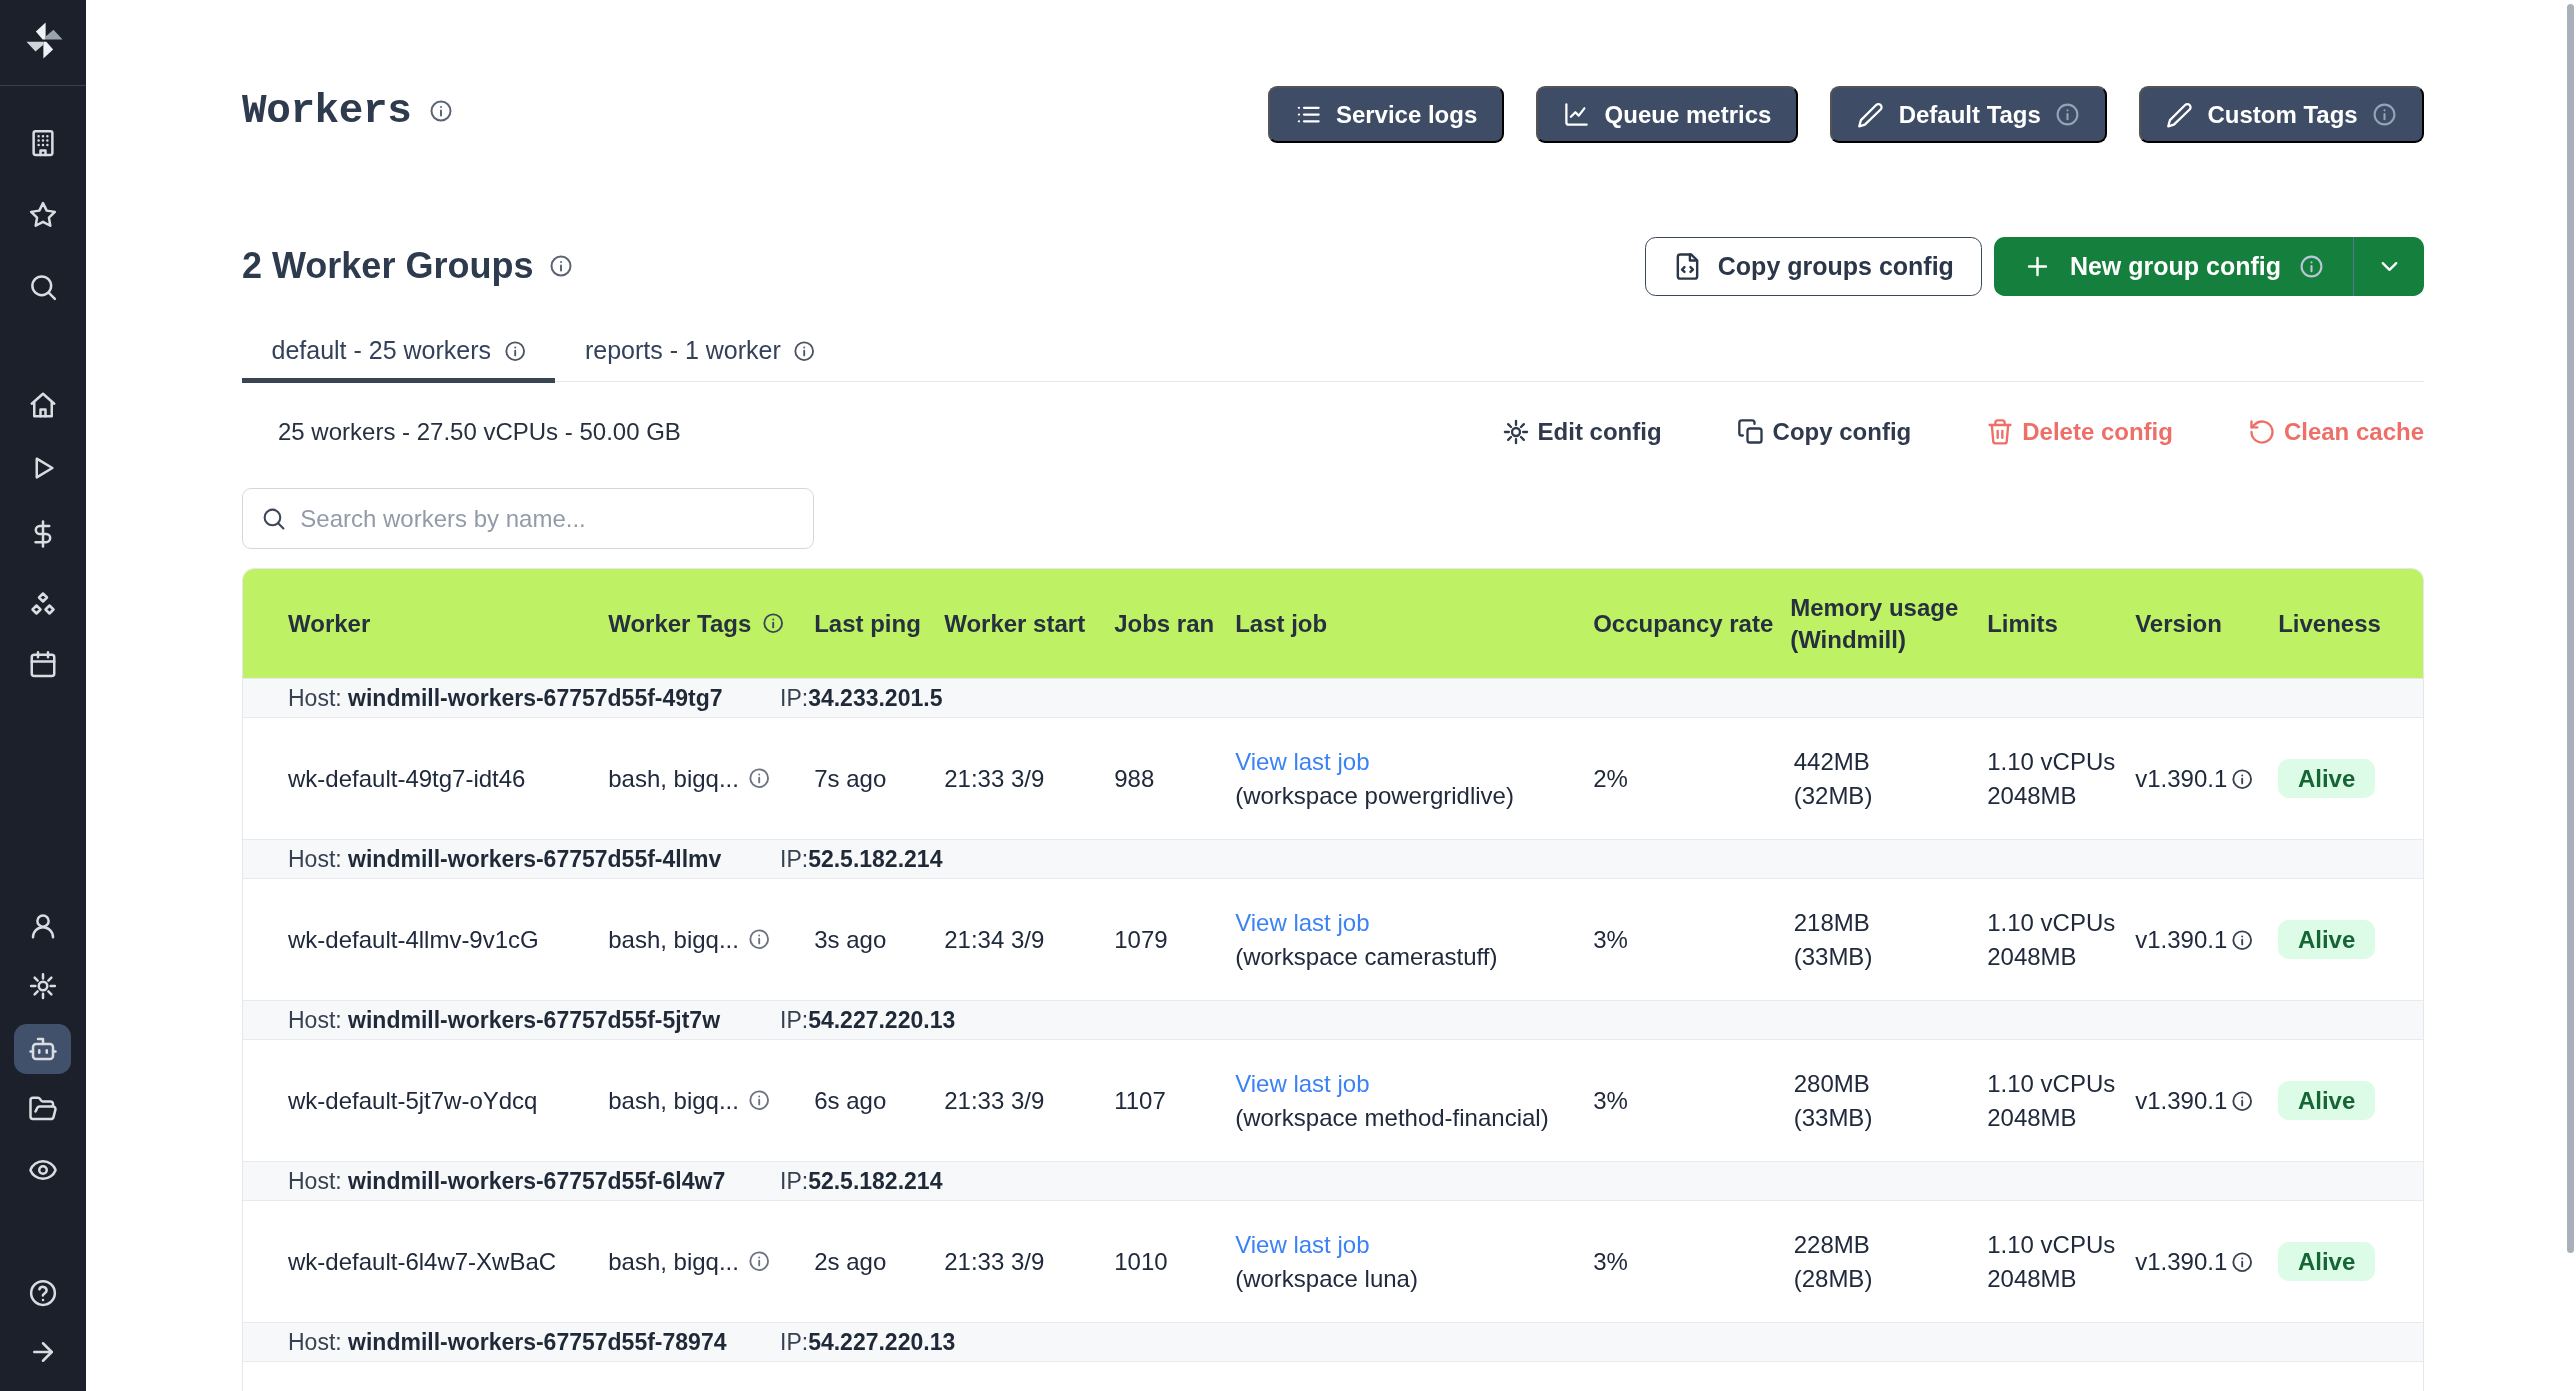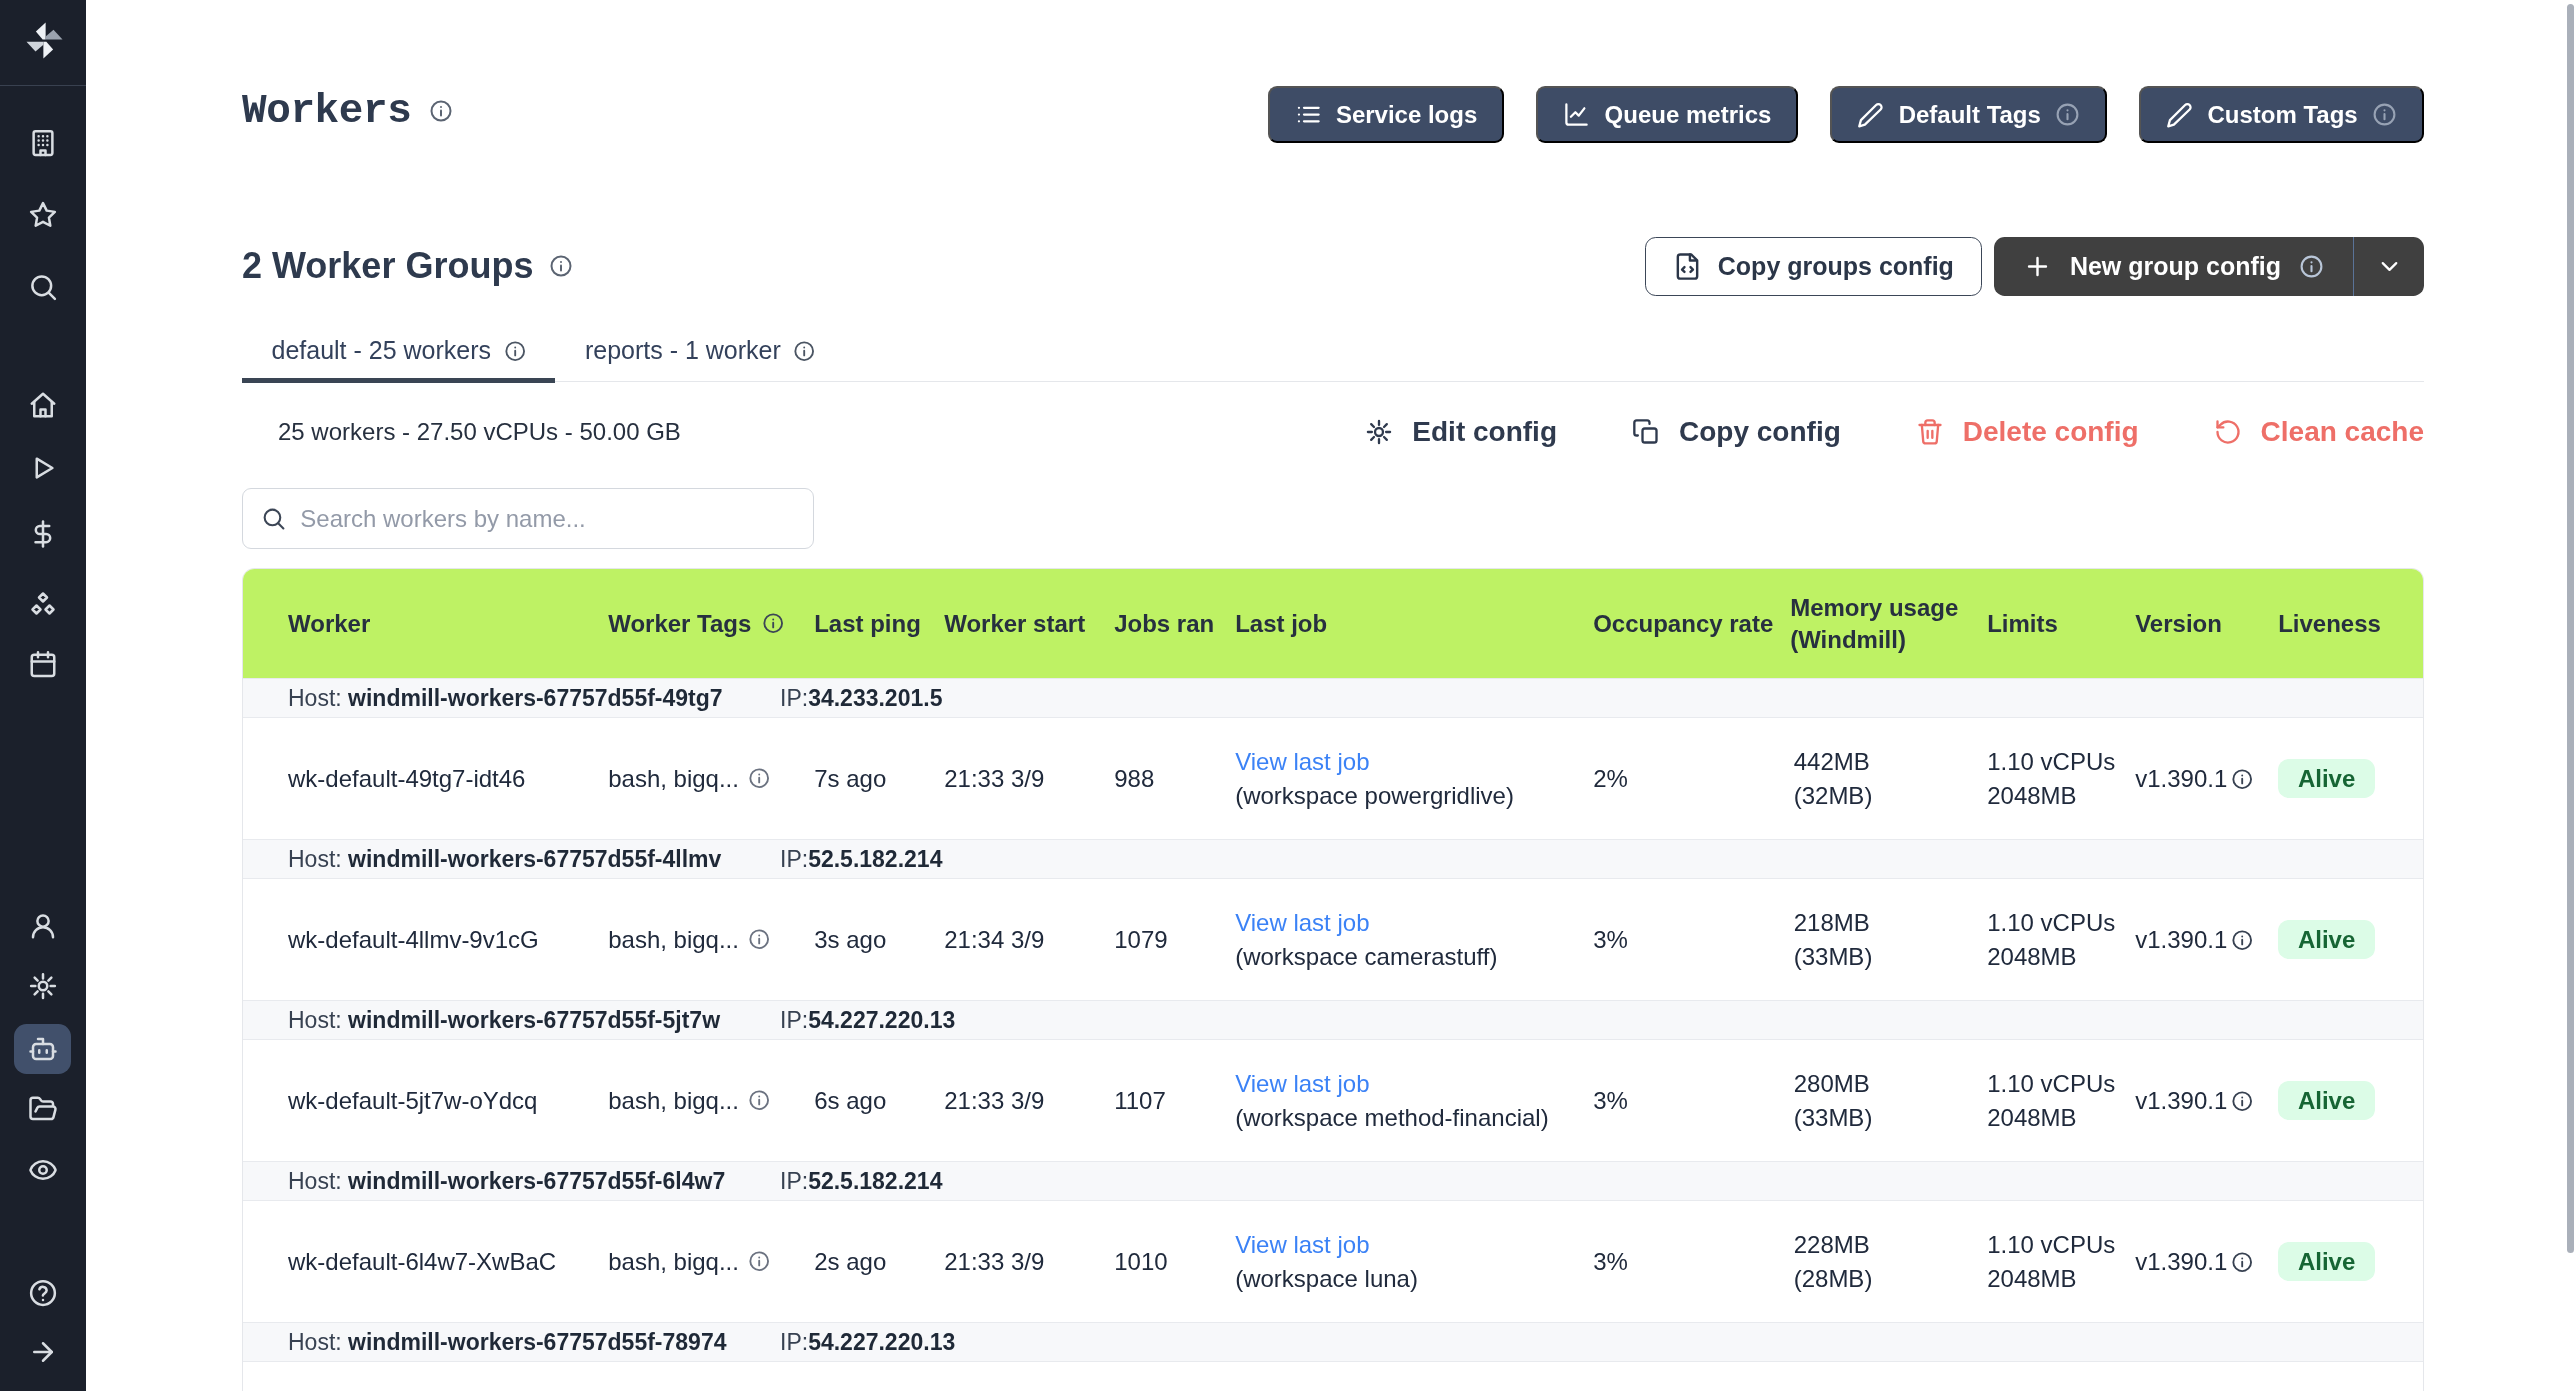--- a/index.html
+++ b/index.html
@@ -25,33 +25,33 @@
   .ic-info-sm { width:22.4px; height:22.4px; color:#6b7280; }
   .top-buttons { position:absolute; top:86px; right:152px; display:flex; gap:32px;border-radius:16px; }
   .btn-dark { height:57px; display:flex; align-items:center; gap:14.3px; padding:0 25px; background:#3e4c66; border-radius:9px; color:#ffffff; font-size:24px; font-weight:700; cursor:pointer; }
   .btn-dark .ic { color:#ffffff; }
   .btn-dark .ic-muted { color:#97a2b4; }
   
   .groups-row { position:absolute; top:234px; left:156px; right:152px; height:64px; display:flex; align-items:center; }
   .groups-heading { display:flex; align-items:center; gap:16px; font-size:36px; font-weight:700; color:#2e3a4e; }
   .groups-buttons { margin-left:auto; display:flex; gap:12px; }
   .btn-outline { height:59px; display:flex; align-items:center; gap:16px; padding:0 27px; background:#ffffff; border:1.8px solid #3b4657; border-radius:10.7px; font-size:25px; font-weight:700; color:#2b3648; cursor:pointer; }
-  .btn-blue { height:59px; display:flex; align-items:stretch; background:#404040; border-radius:10.7px; color:#fff; overflow:hidden; cursor:pointer; }
+  .btn-blue { height:59px; display:flex; align-items:stretch; background:#15803d; border-radius:10.7px; color:#fff; overflow:hidden; cursor:pointer; }
   .btn-blue .label-part { display:flex; align-items:center; gap:18px; padding:0 29px; font-size:25px; font-weight:700; border-right:1.8px solid #5a7398; }
   .btn-blue .chev-part { width:70px; display:flex; align-items:center; justify-content:center; }
   .btn-blue .ic-muted { color:#b9c6d8; }
   
   .tabs { position:absolute; top:322px; left:156px; right:152px; display:flex; border-bottom:1.8px solid #e5e7eb; }
   .tab { display:flex; align-items:center; gap:12.5px; padding:14.3px 29.5px 16px; font-size:25px; color:#33415b; cursor:pointer; position:relative; }
   .tab.active::after { content:""; position:absolute; left:0; right:0; bottom:-1.8px; height:5.4px; background:#3a4554; }
   .tab .ic-info-sm { color:#4b5563; }
   
   .summary-row { position:absolute; top:411px; left:156px; right:152px; height:41px; display:flex; align-items:center; font-size:24px; color:#27303f;margin-left:36px; }
   .config-actions { margin-left:auto; display:flex; gap:75px; }
-  .action { display:flex; align-items:center; gap:19px; font-size:28px; font-weight:600; color:#2f3a4e; cursor:pointer; }
+  .action { display:flex; align-items:center; gap:8px; font-size:24px; font-weight:600; color:#2f3a4e; cursor:pointer; }
   .action .ic { width:28px; height:28px; }
   .action.danger { color:#ee6f68; }
   
   .search-box { position:absolute; top:488px; left:156px; width:572px; height:61px; border:1.8px solid #d4d8de; border-radius:9px; display:flex; align-items:center; padding:0 18px; gap:14.3px; background:#fff; }
   .search-box .ic { color:#3c4656; width:25px; height:25px; }
   .search-box input { border:none; outline:none; flex:1; font-size:24px; font-family:"Liberation Sans",sans-serif; color:#27303f; background:transparent; }
   .search-box input::placeholder { color:#939aa8; }
   
   .wtable { position:absolute; top:568px; left:156px; right:152px; bottom:0; border:0.9px solid #e5e7eb; border-bottom:none; border-radius:12.5px 12.5px 0 0; overflow:hidden; background:#fff; }
   .tgrid { display:grid; grid-template-columns:358px 206px 130px 170px 121px 358px 197px 197px 148px 143px minmax(0,1fr); align-items:center; }

